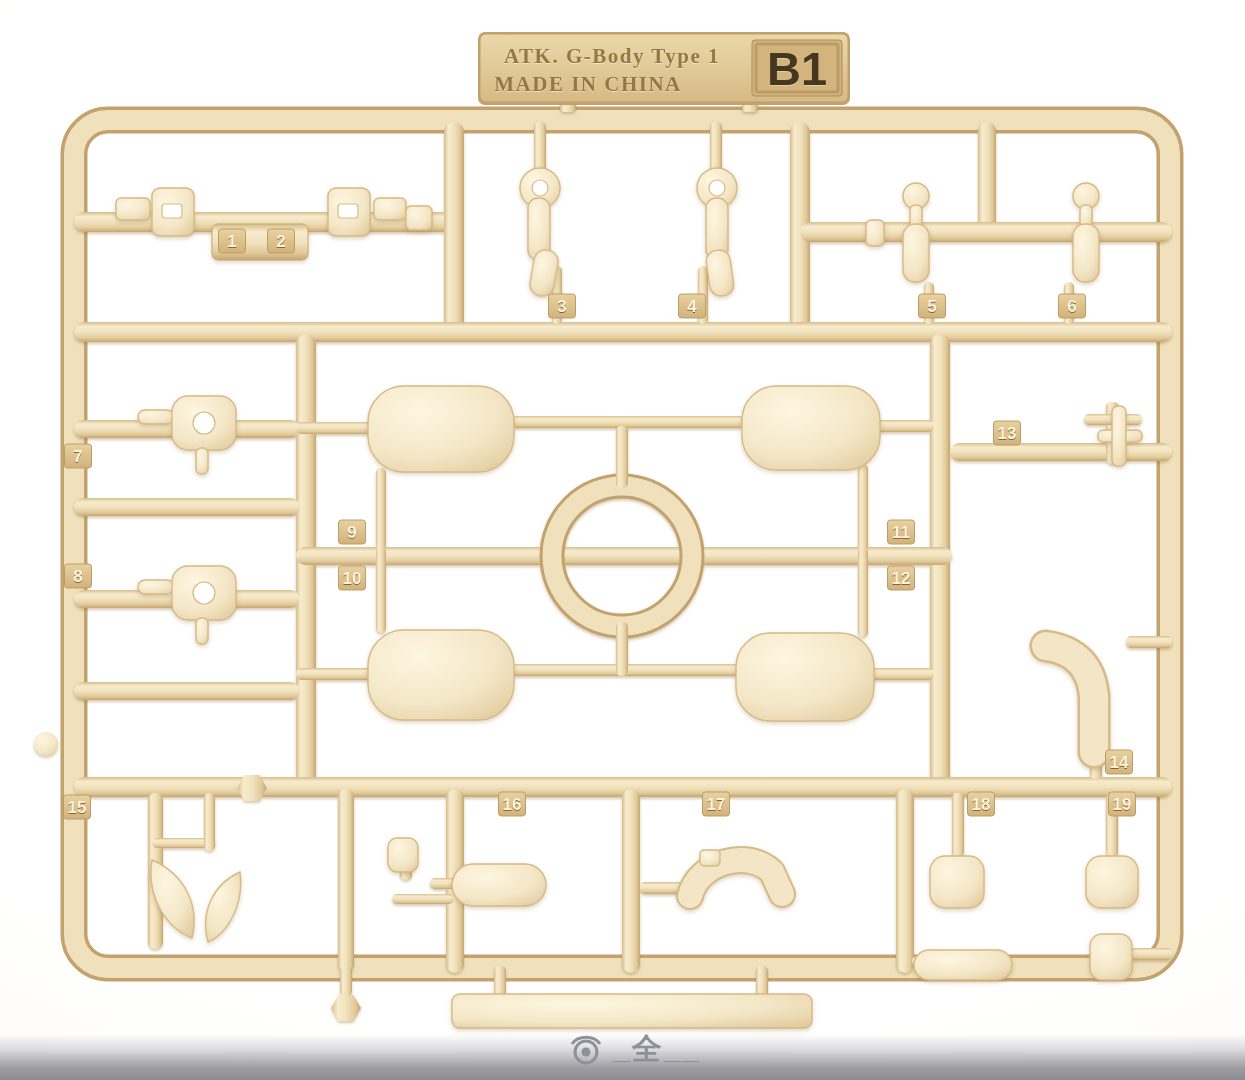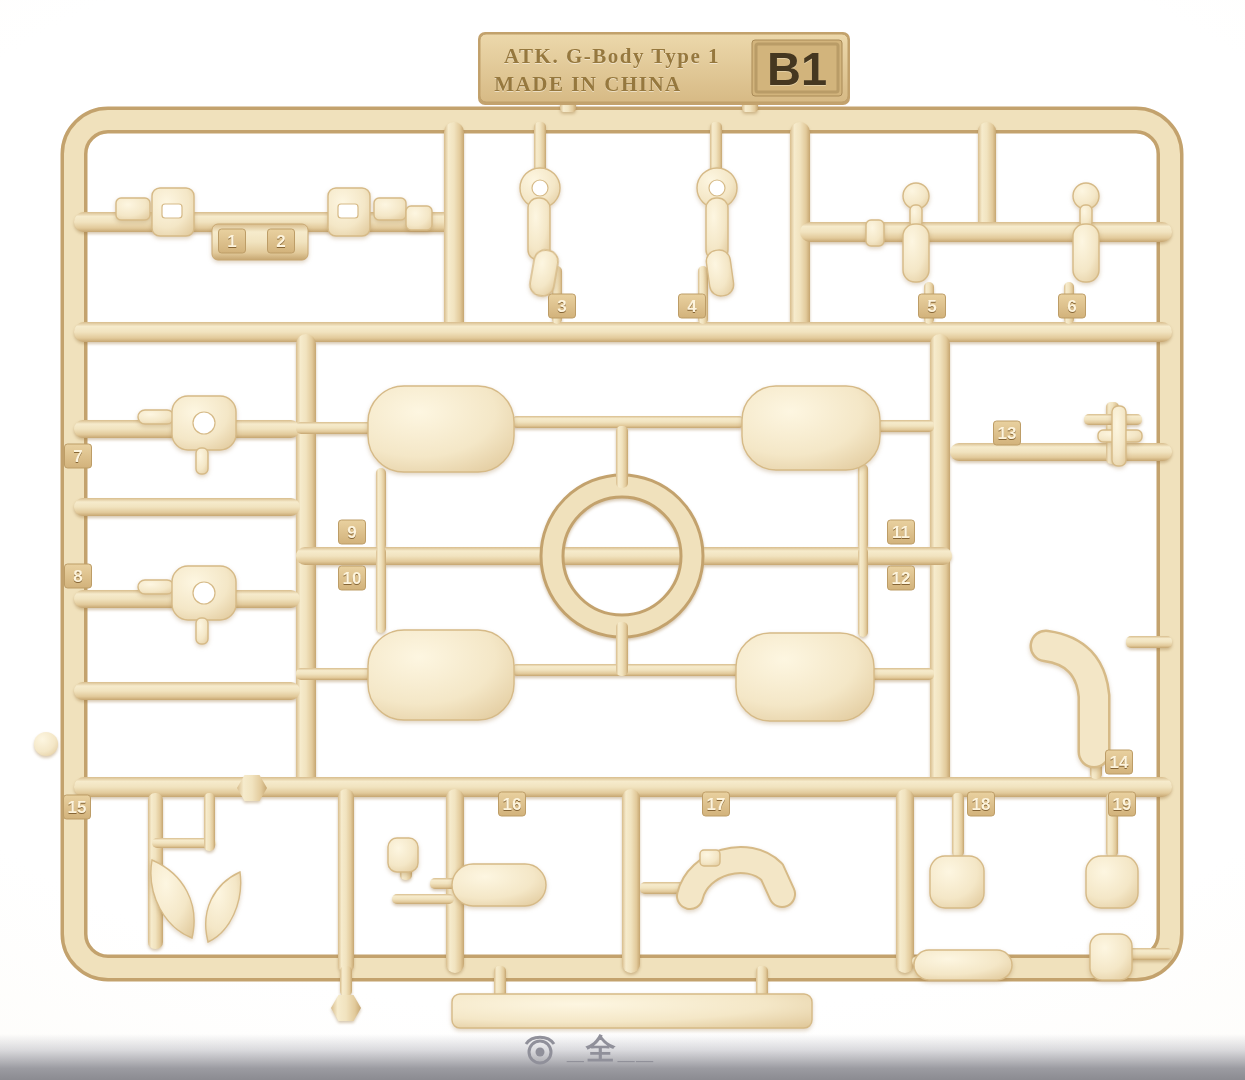--- a/index.html
+++ b/index.html
@@ -26,21 +26,21 @@
     font-family:"Liberation Serif","DejaVu Serif",serif;font-weight:700;font-size:21px;
     fill:#96783e;text-anchor:middle;letter-spacing:1.5px;
     filter:drop-shadow(0 1.4px 0 rgba(255,255,255,.5));
   }
   .b1-text{
     font-family:"Liberation Sans","DejaVu Sans",sans-serif;font-weight:700;font-size:47px;
     fill:#453720;text-anchor:middle;
     filter:drop-shadow(0 1.5px 0 rgba(255,248,225,.4));
   }
   .watermark{
-    position:absolute;left:520px;top:1028px;display:flex;align-items:center;gap:7px;
+    position:absolute;left:566px;top:1028px;display:flex;align-items:center;gap:7px;
     color:#90909a;
   }
   .watermark .wm-text{
     font-size:30px;font-weight:700;letter-spacing:2px;color:#90909a;
     font-family:"Liberation Sans","DejaVu Sans",sans-serif;
   }
 </style>
 </head>
 <body>
 

